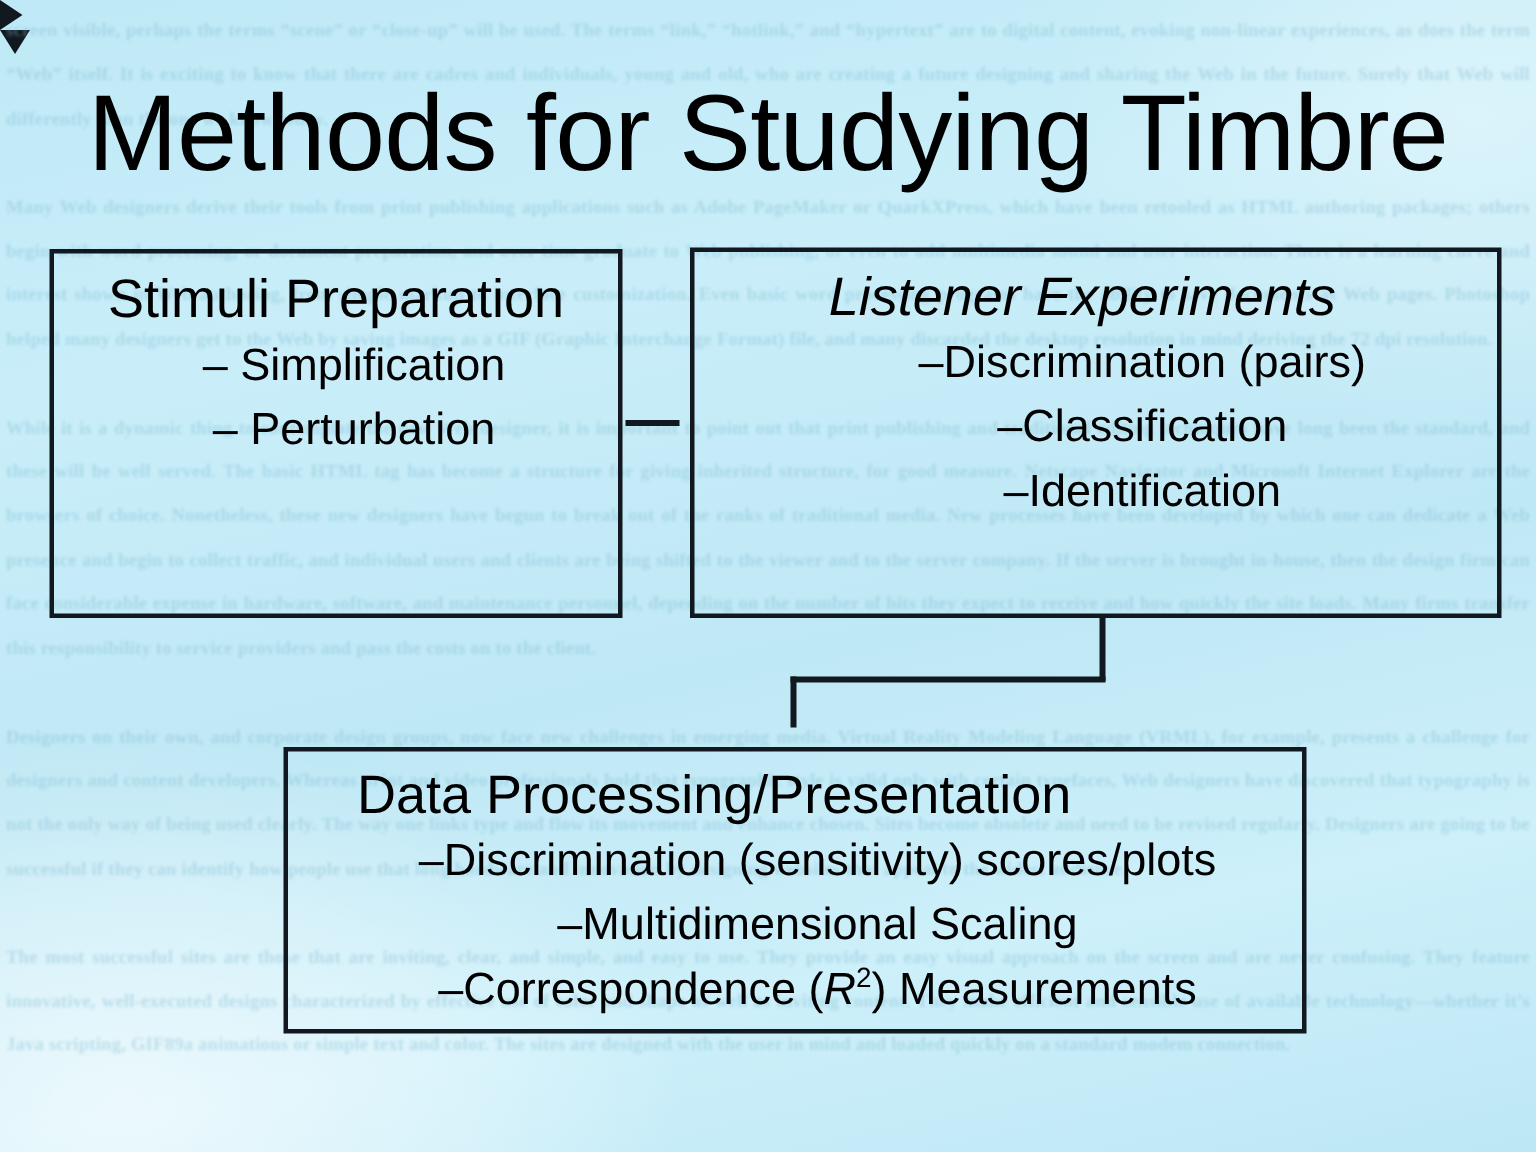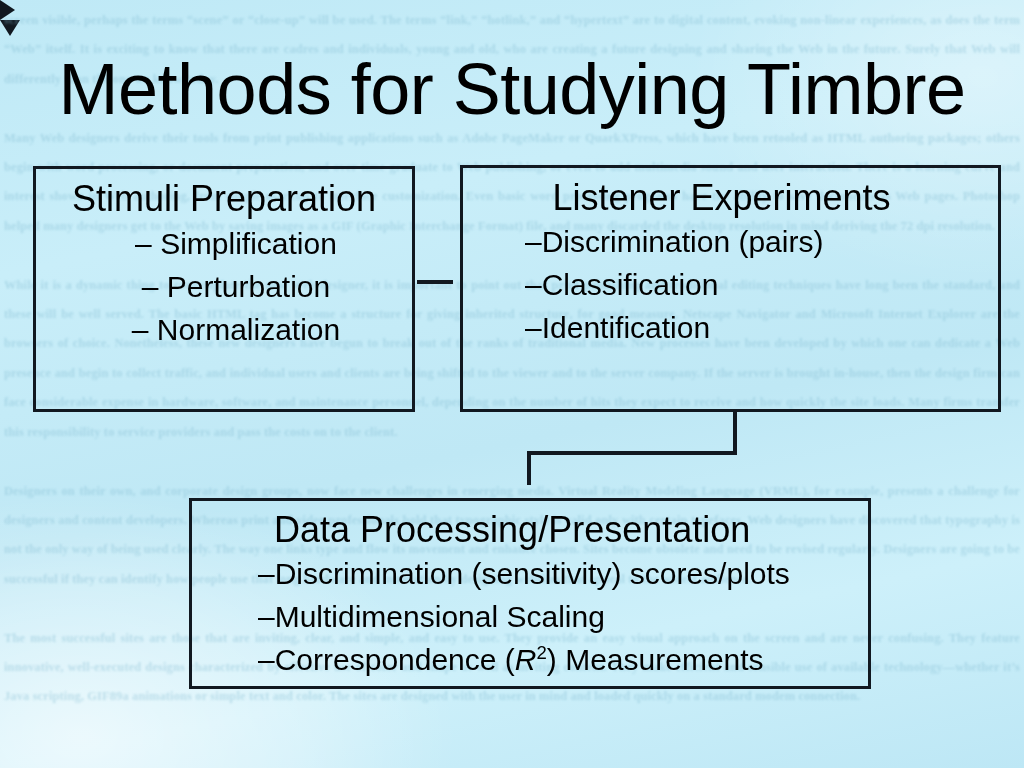--- a/index.html
+++ b/index.html
@@ -76,20 +76,21 @@
     font-size: 36px;
     line-height: 45px;
     color: #000;
     white-space: nowrap;
   }
   .box-line {
     font-size: 30px;
     line-height: 43px;
     color: #000;
     white-space: nowrap;
+    text-align: center;
   }
 
   
   #box-stimuli {
     left: 33px;
     top: 166px;
     width: 382px;
     height: 246px;
   }
   #box-stimuli .inner { padding: 6px 0 0 0; text-align: center; }
@@ -97,31 +98,31 @@
   #box-stimuli .box-line { text-align: center; padding-left: 24px; }
 
   
   #box-listener {
     left: 460px;
     top: 165px;
     width: 541px;
     height: 247px;
   }
   #box-listener .inner { padding: 7px 0 0 0; }
-  #box-listener .box-head { text-align: center; padding-right: 18px; }
+  #box-listener .box-head { text-align: center; padding-right: 18px; font-style: italic; }
   #box-listener .box-line { padding-left: 62px; }
 
   
   #box-data {
     left: 189px;
     top: 498px;
     width: 682px;
     height: 191px;
   }
-  #box-data .inner { padding: 6px 0 0 0; margin-left: 36px; }
+  #box-data .inner { padding: 6px 0 0 0; }
   #box-data .box-head { padding-left: 46px; }
   #box-data .box-line { padding-left: 30px; }
   #box-data .box-line.indent2 { }
 
   
   .var-r { font-style: italic; }
   .sup2 { font-size: 0.62em; vertical-align: super; line-height: 0; }
 
   
   .conn { position: absolute; background: #111820; }
@@ -159,21 +160,20 @@
 
 The most successful sites are those that are inviting, clear, and simple, and easy to use. They provide an easy visual approach on the screen and are never confusing. They feature innovative, well-executed designs characterized by effective use of color and shape as well as inviting content. They make efficient and sensible use of available technology—whether it’s Java scripting, GIF89a animations or simple text and color. The sites are designed with the user in mind and loaded quickly on a standard modem connection.</div>
 
   <div id="title">Methods for Studying Timbre</div>
 
   <div class="box" id="box-stimuli">
     <div class="inner">
       <div class="box-head">Stimuli Preparation</div>
       <div class="box-line">– Simplification</div>
       <div class="box-line">– Perturbation</div>
-      <div class="box-line">– Normalization</div>
     </div>
   </div>
 
   <div class="box" id="box-listener">
     <div class="inner">
       <div class="box-head">Listener Experiments</div>
       <div class="box-line">–Discrimination (pairs)</div>
       <div class="box-line">–Classification</div>
       <div class="box-line">–Identification</div>
     </div>

